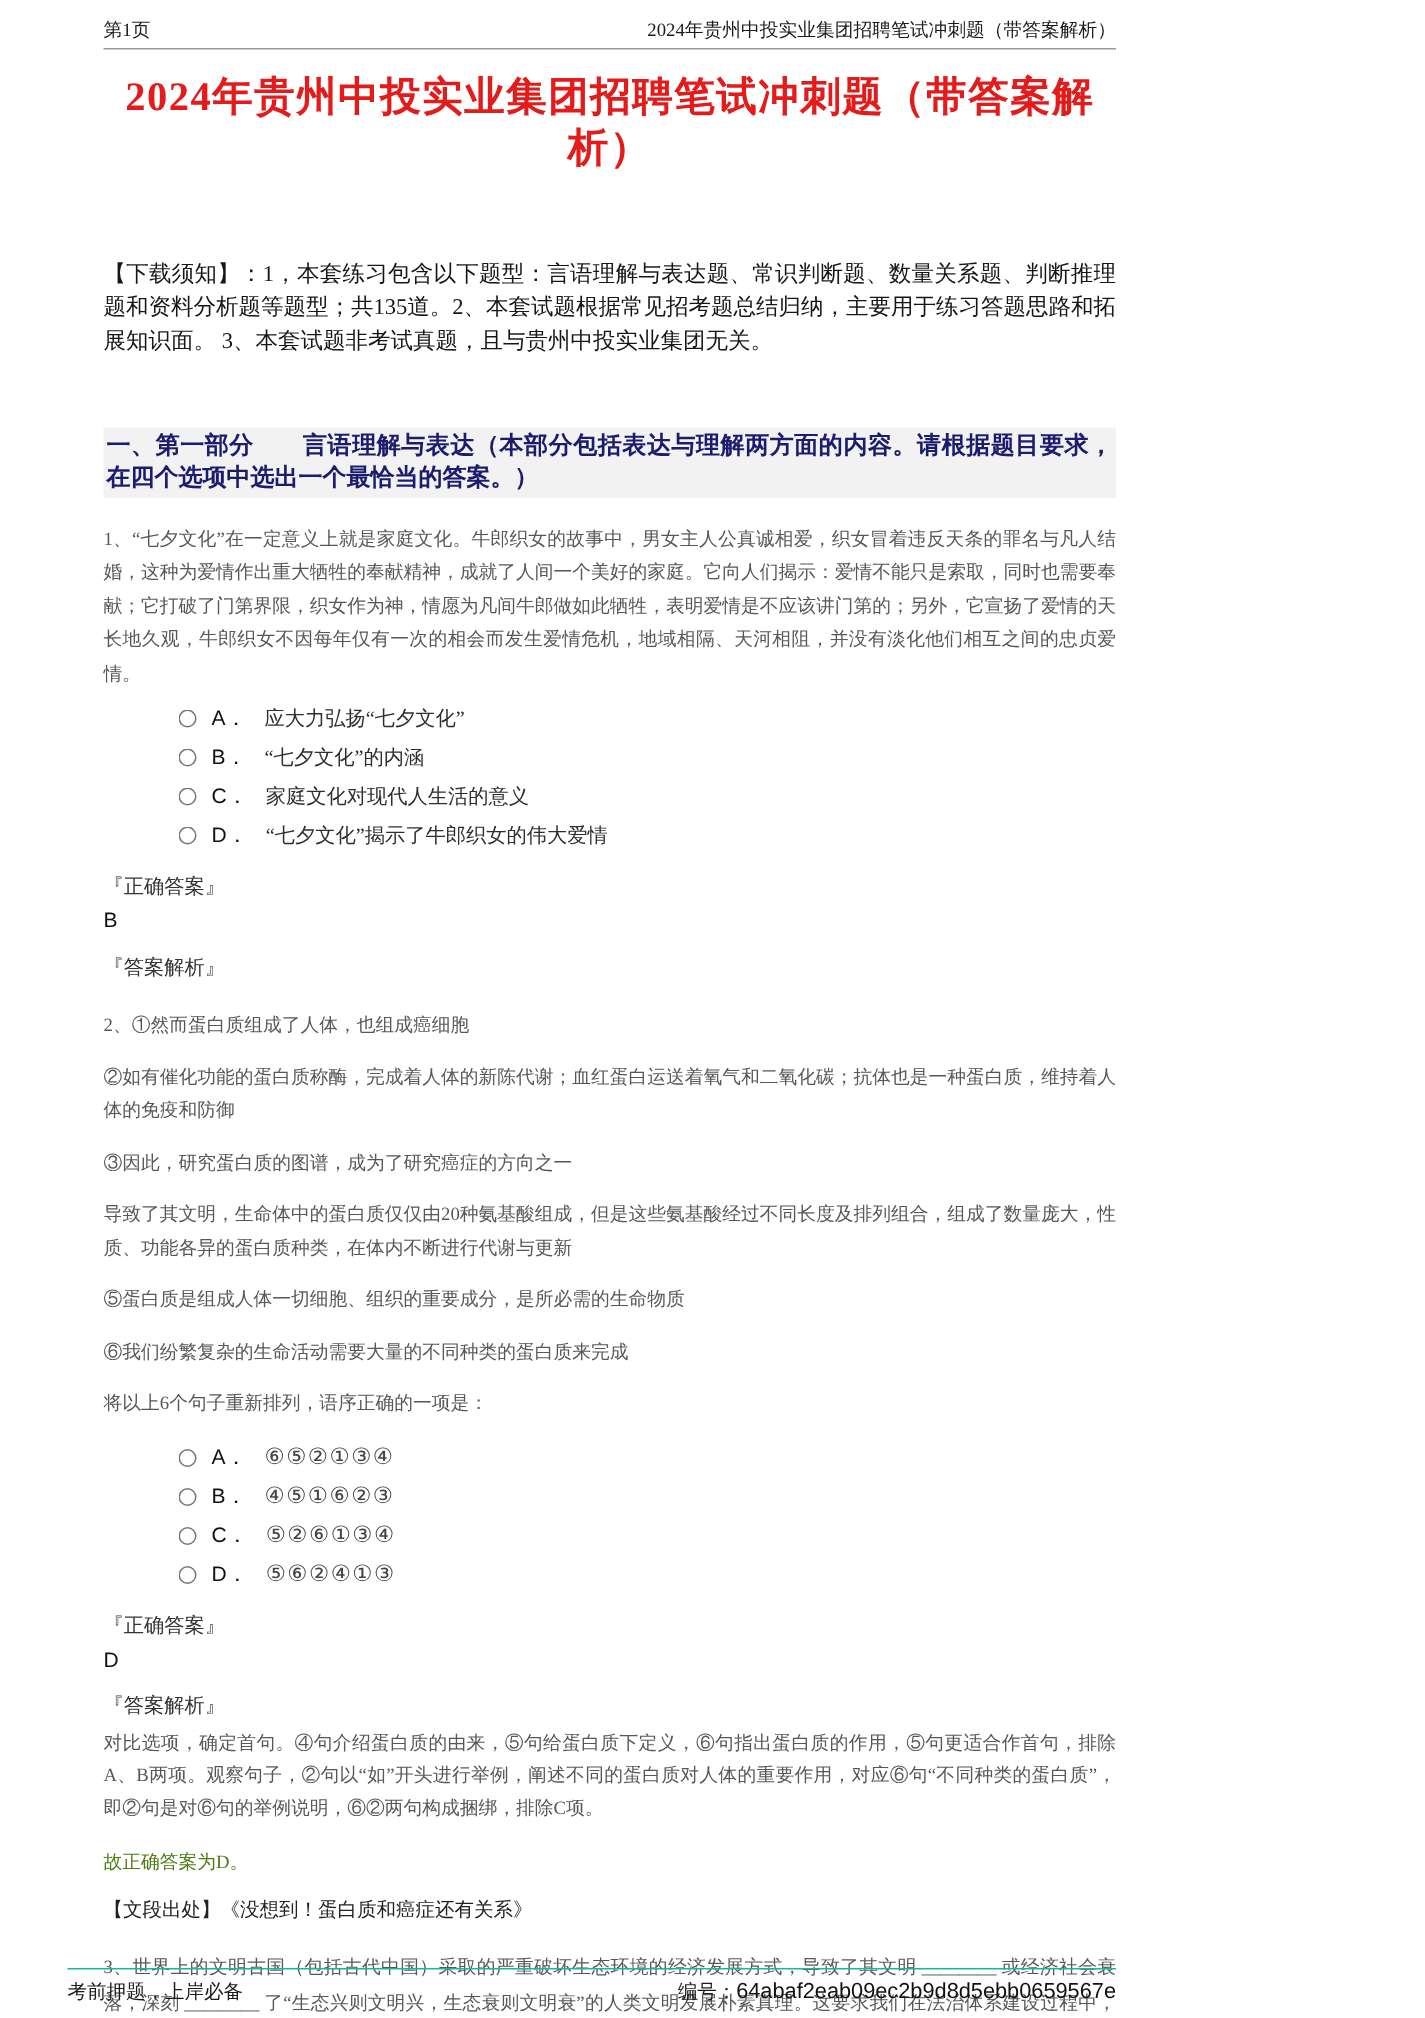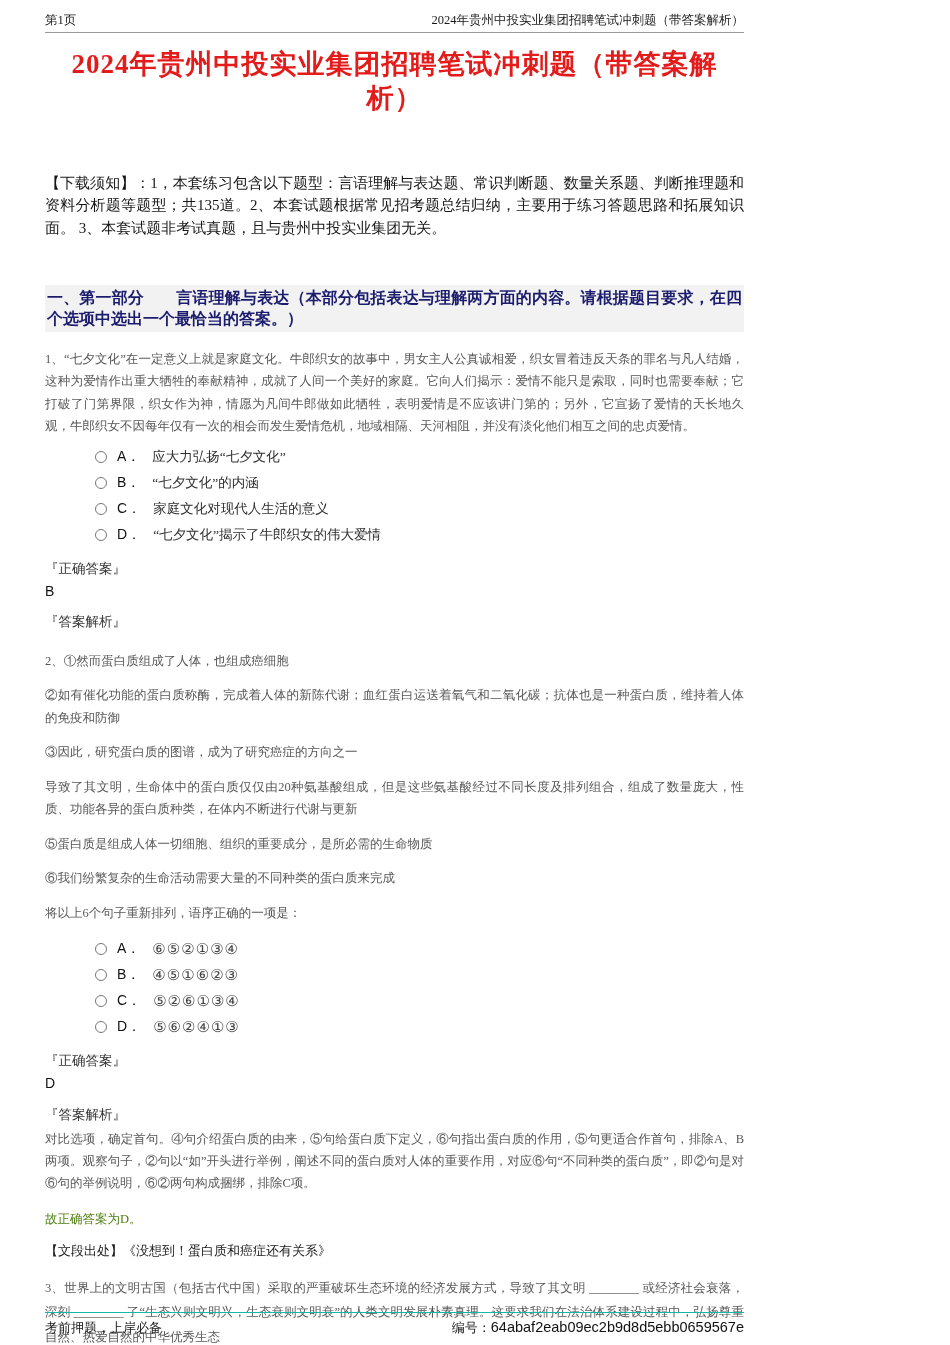--- a/index.html
+++ b/index.html
@@ -1,17 +1,17 @@
 <!DOCTYPE html>
 <html><head>
 <meta charset="utf-8">
 <style>
   html,body{margin:0;padding:0;background:#ffffff;}
   body{width:950px;height:1345px;font-family:"Liberation Serif","DejaVu Serif",serif;color:#222;position:relative;overflow:hidden;}
-  .page{box-sizing:border-box;width:786px;height:1345px;padding:12px 42px 0 45px;position:relative;}
+  .page{box-sizing:border-box;width:786px;height:1345px;padding:12px 42px 0 69px;position:relative;}
 
   
   .pg-header{display:flex;justify-content:space-between;align-items:flex-end;font-size:12.5px;color:#1a1a1a;border-bottom:1px solid #9a9a9a;padding-bottom:3px;}
   .pg-header .right{font-size:12.5px;}
 
   
   .doc-title{margin-top:15px;text-align:center;color:#e31b1b;font-weight:bold;font-size:27px;letter-spacing:1px;line-height:1.25;}
 
   
   .notice{margin-top:56px;font-size:15px;line-height:1.5;color:#161616;text-align:justify;}

